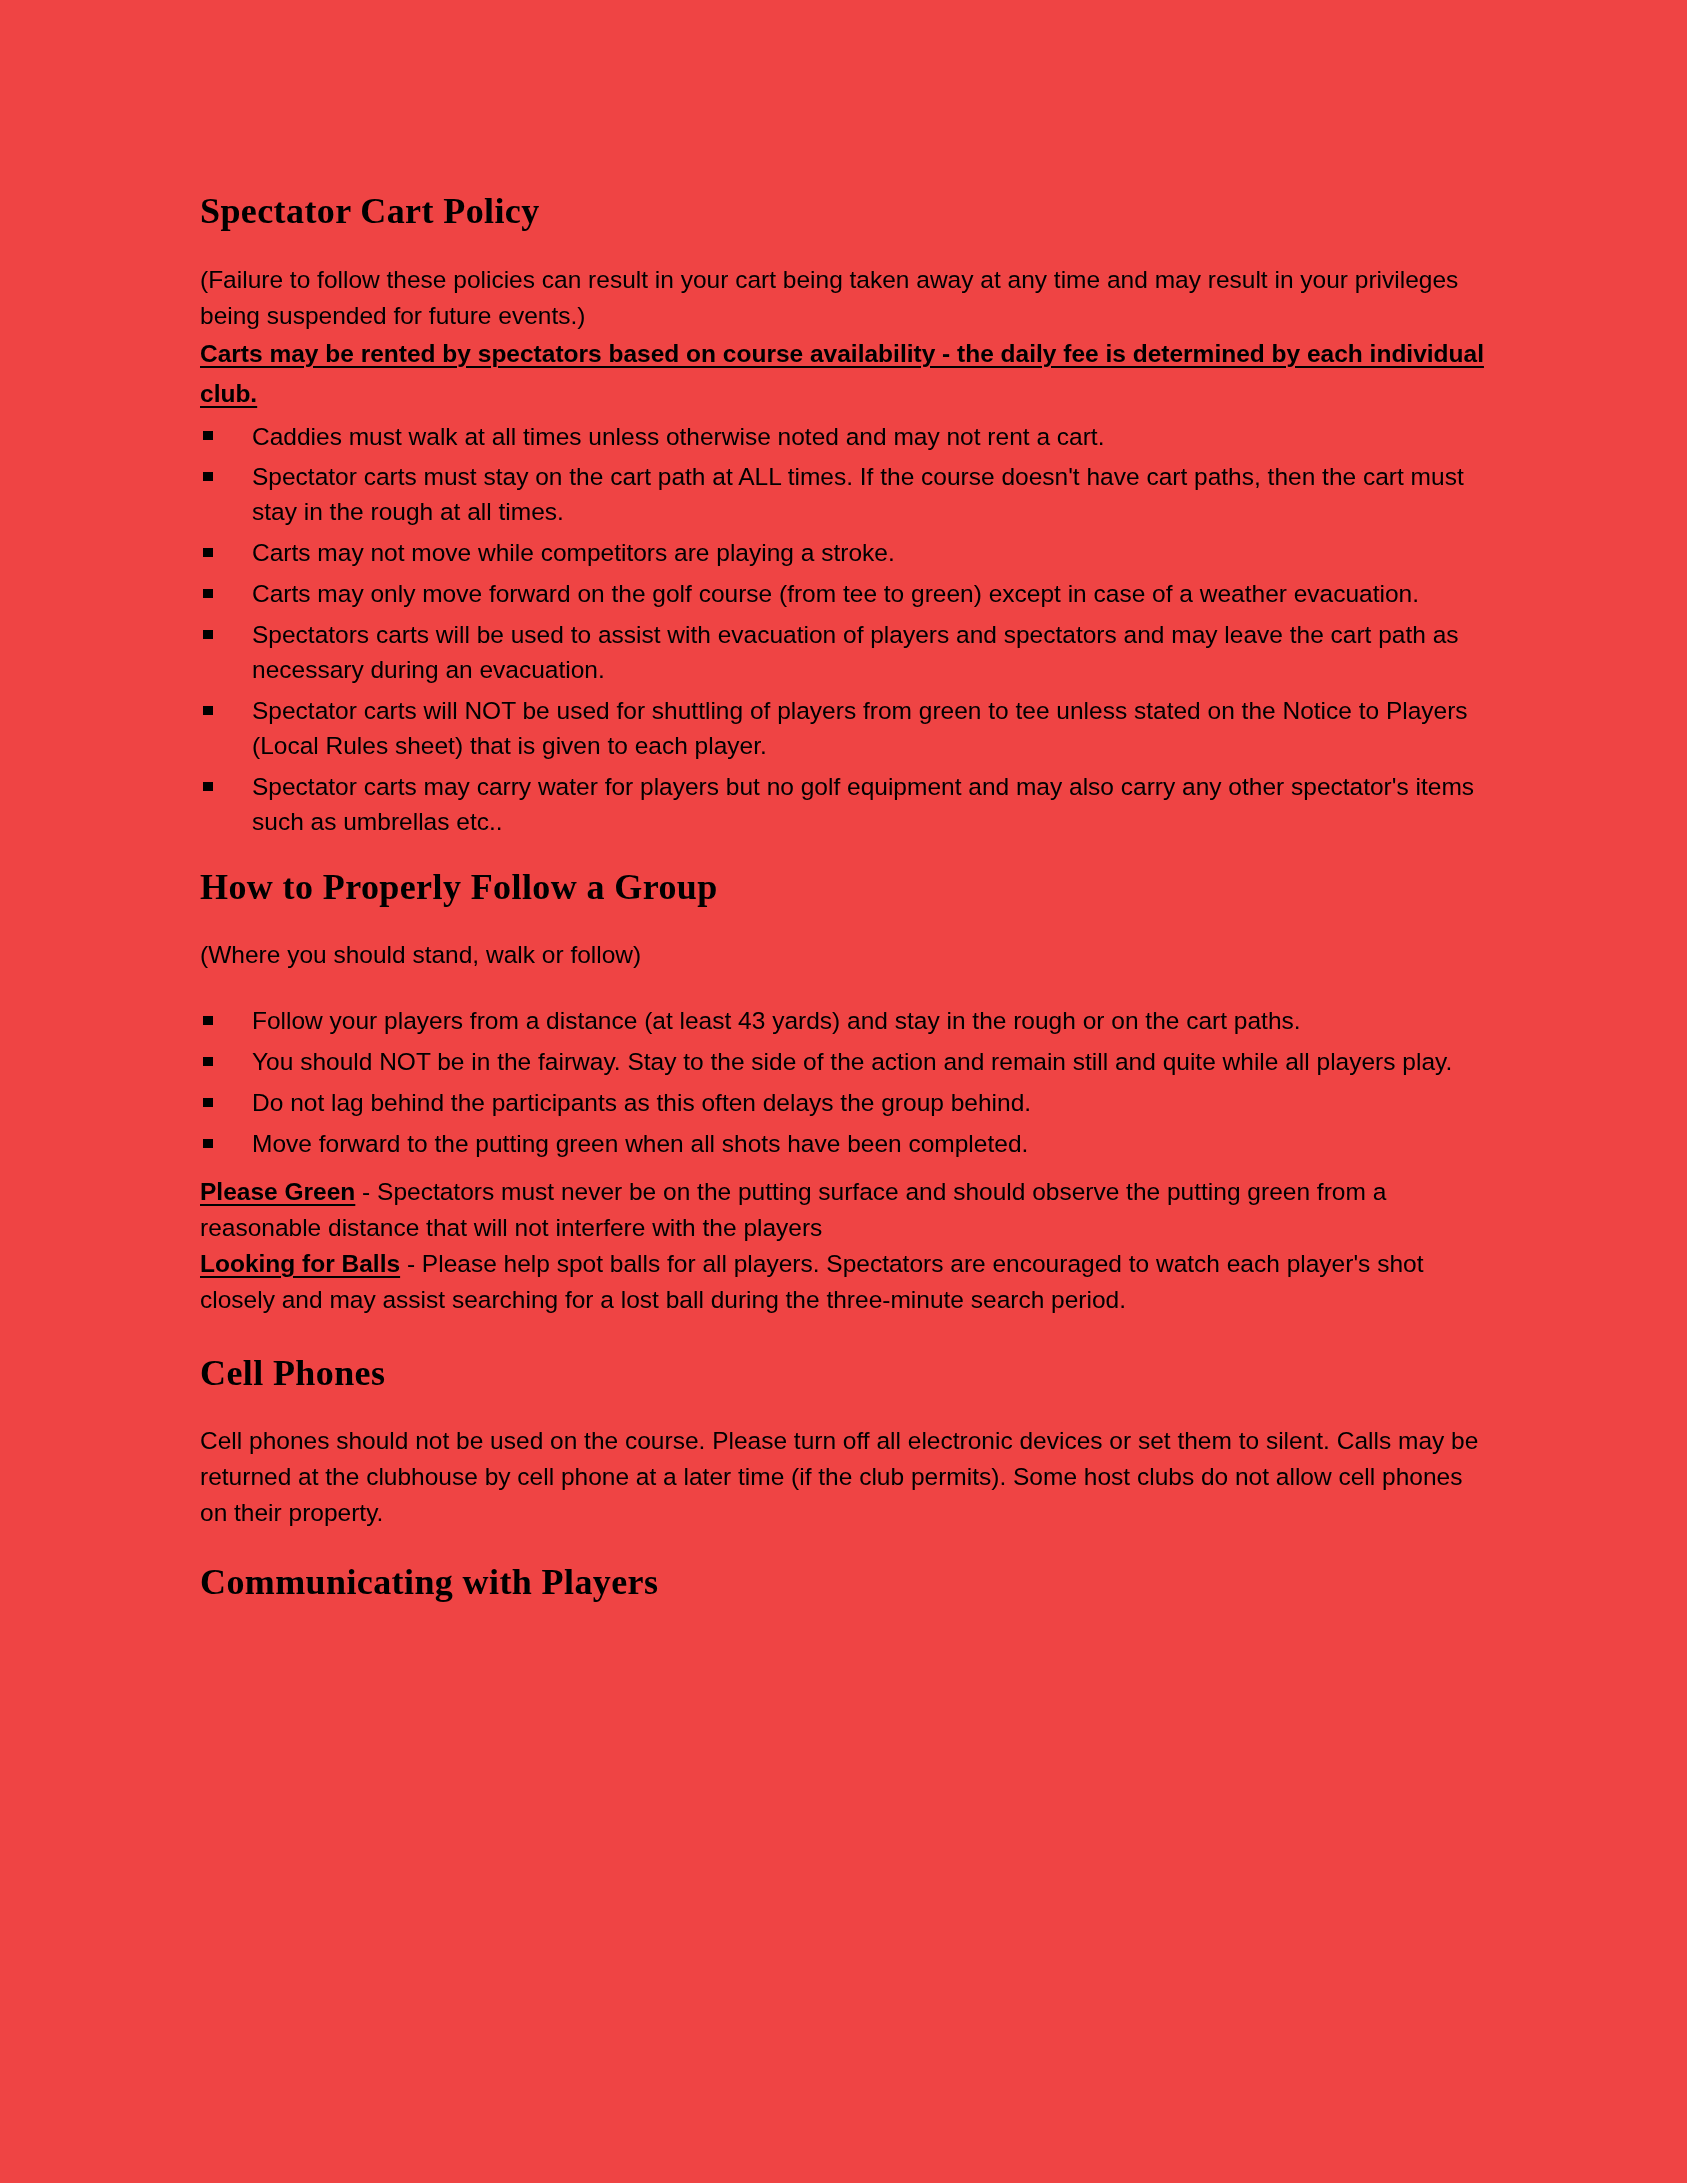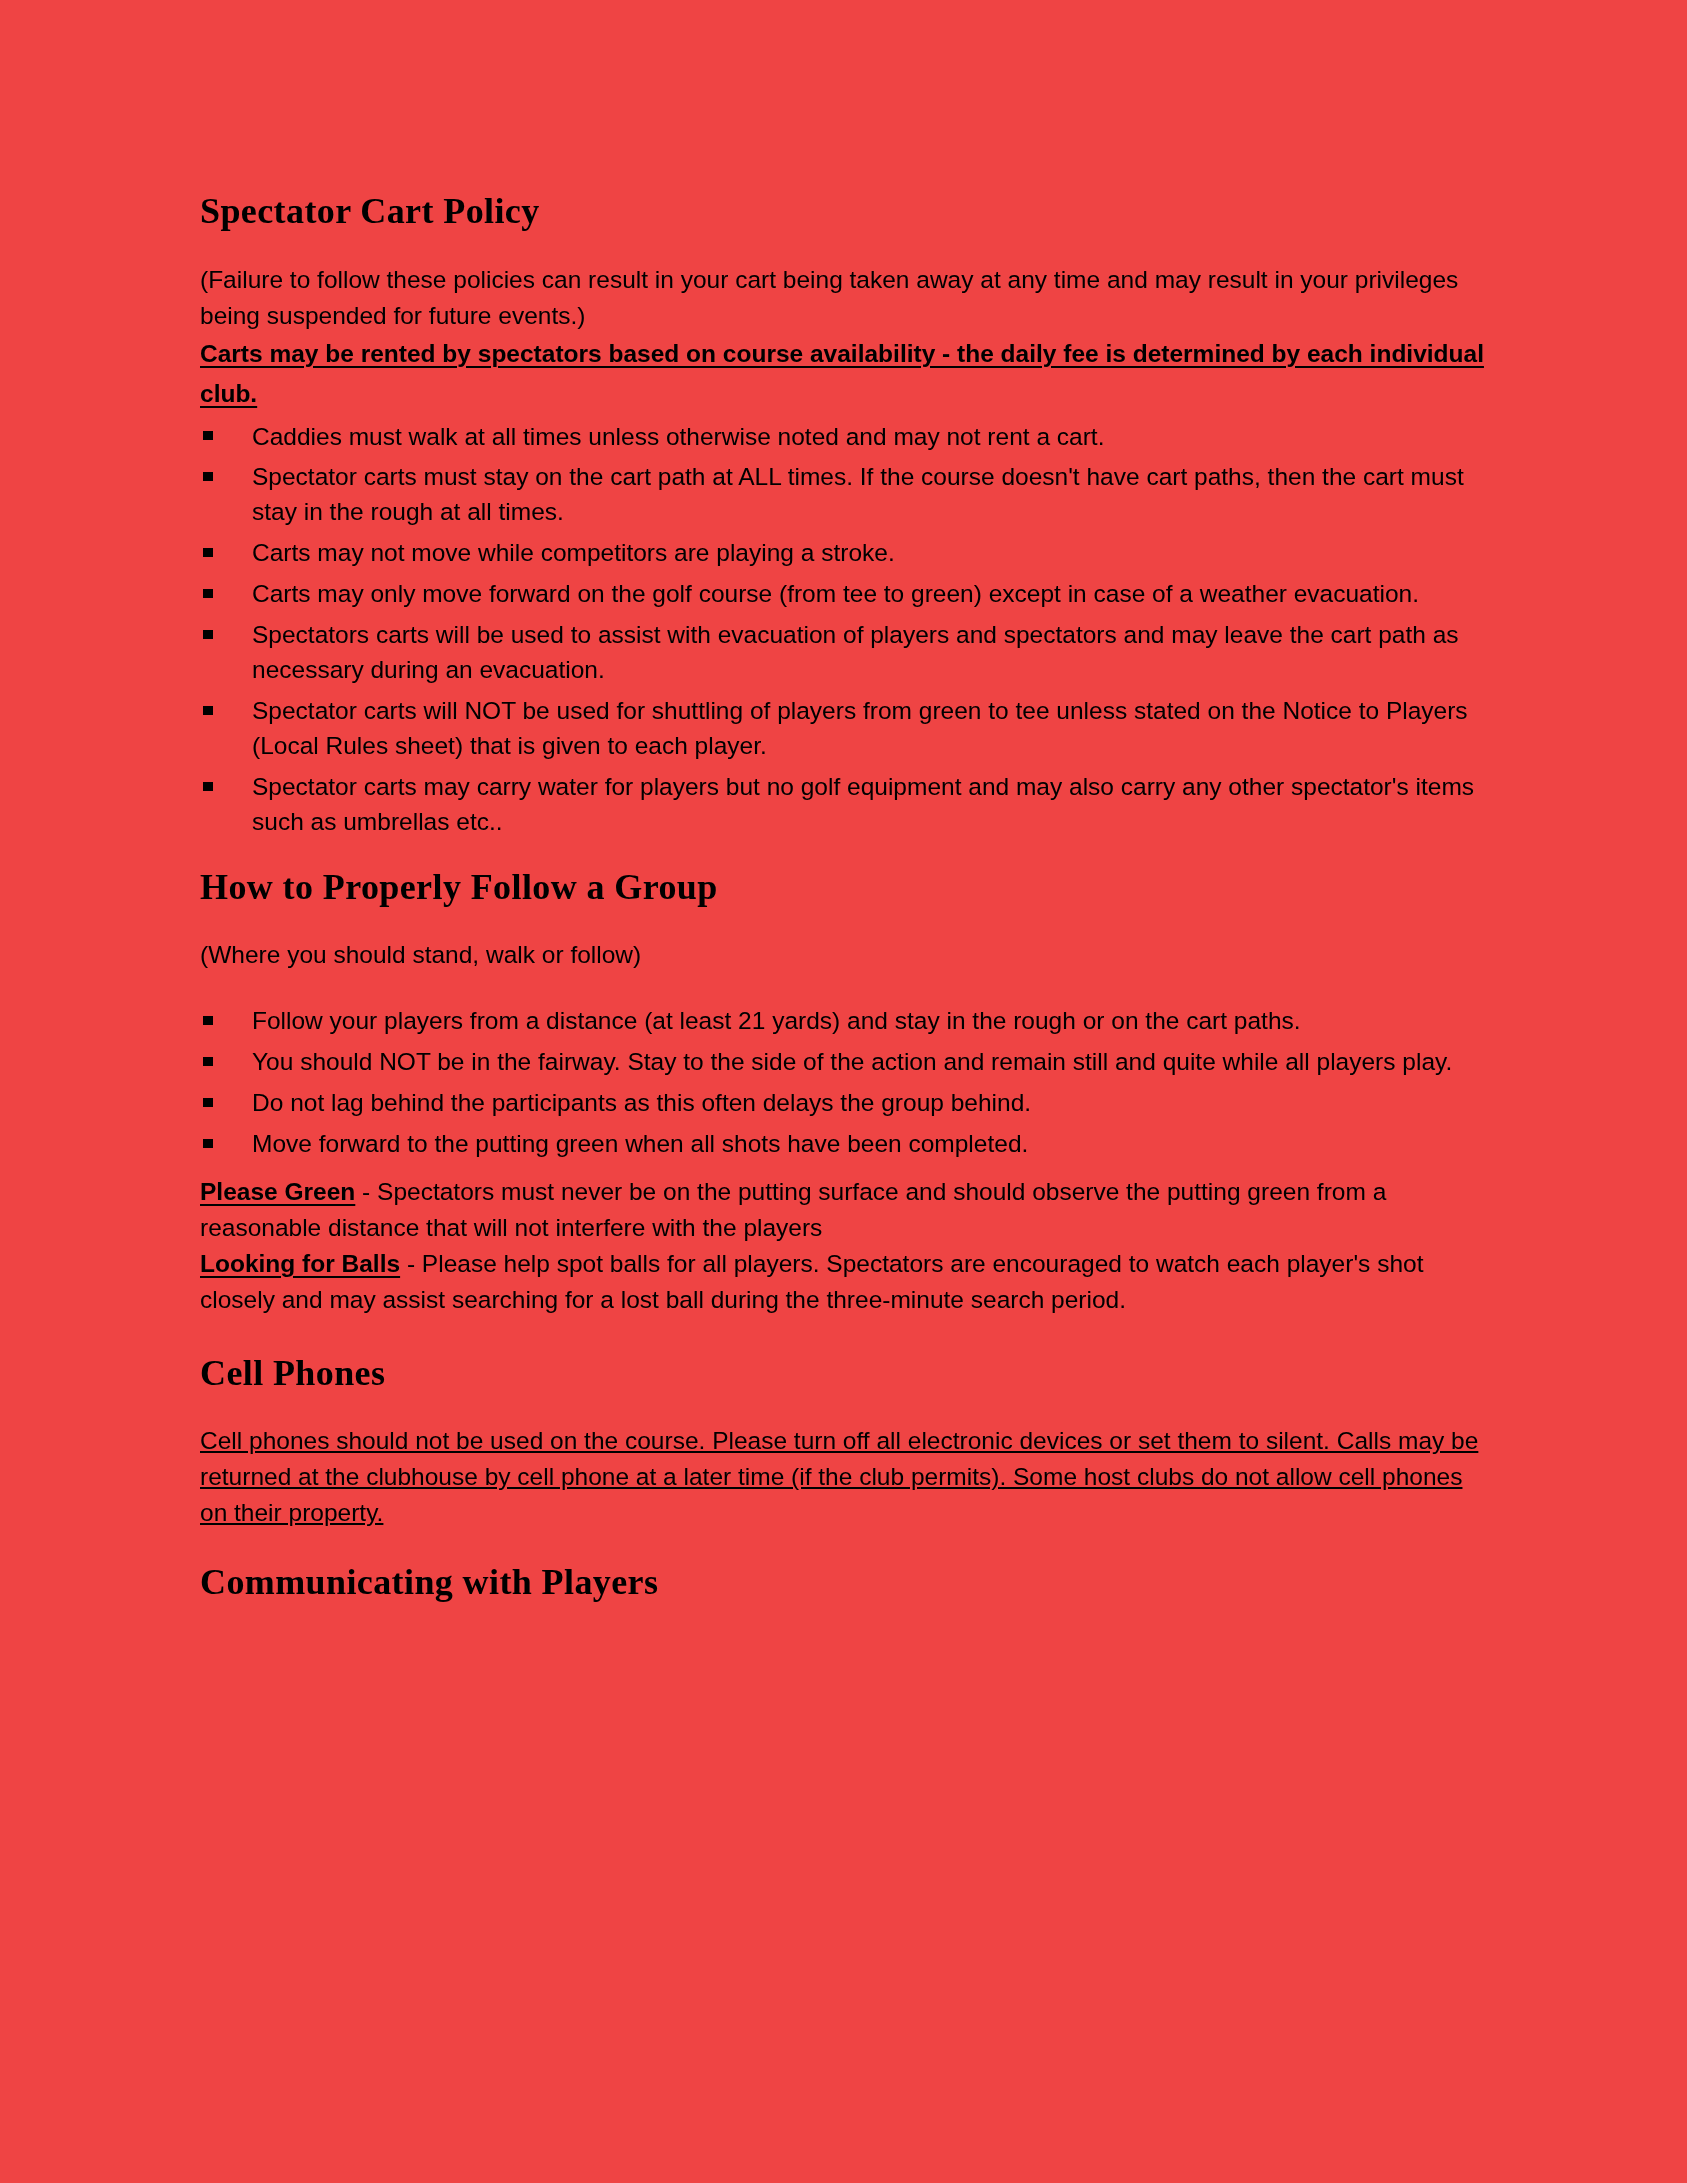--- a/index.html
+++ b/index.html
@@ -75,21 +75,20 @@
   }
   .note-para + .note-para { margin-top: 0; }
   .note-lead {
     font-weight: 700;
     text-decoration: underline;
     text-decoration-thickness: 2.1px;
     text-underline-offset: 4.2px;
   }
   .body-para {
     margin: 29.5px 0 0 0;
-    text-decoration: underline;
   }
   .body-para.last { margin-top: 21px; }
 </style>
 </head>
 <body>
 
 <div class="page">
 
   <h1 class="serif-heading h1">Spectator Cart Policy</h1>
 
@@ -128,21 +127,21 @@
     </li>
   </ul>
 
   <h2 class="serif-heading h2-follow">How to Properly Follow a Group</h2>
 
   <p class="sub-intro">(Where you should stand, walk or follow)</p>
 
   <ul class="bullet-list second">
     <li>
       <span class="bullet-marker"></span>
-      <span>Follow your players from a distance (at least 21 yards) and stay in the rough or on the cart paths.</span>
+      <span>Follow your players from a distance (at least 43 yards) and stay in the rough or on the cart paths.</span>
     </li>
     <li>
       <span class="bullet-marker"></span>
       <span>You should NOT be in the fairway. Stay to the side of the action and remain still and quite while all players play.</span>
     </li>
     <li>
       <span class="bullet-marker"></span>
       <span>Do not lag behind the participants as this often delays the group behind.</span>
     </li>
     <li>

